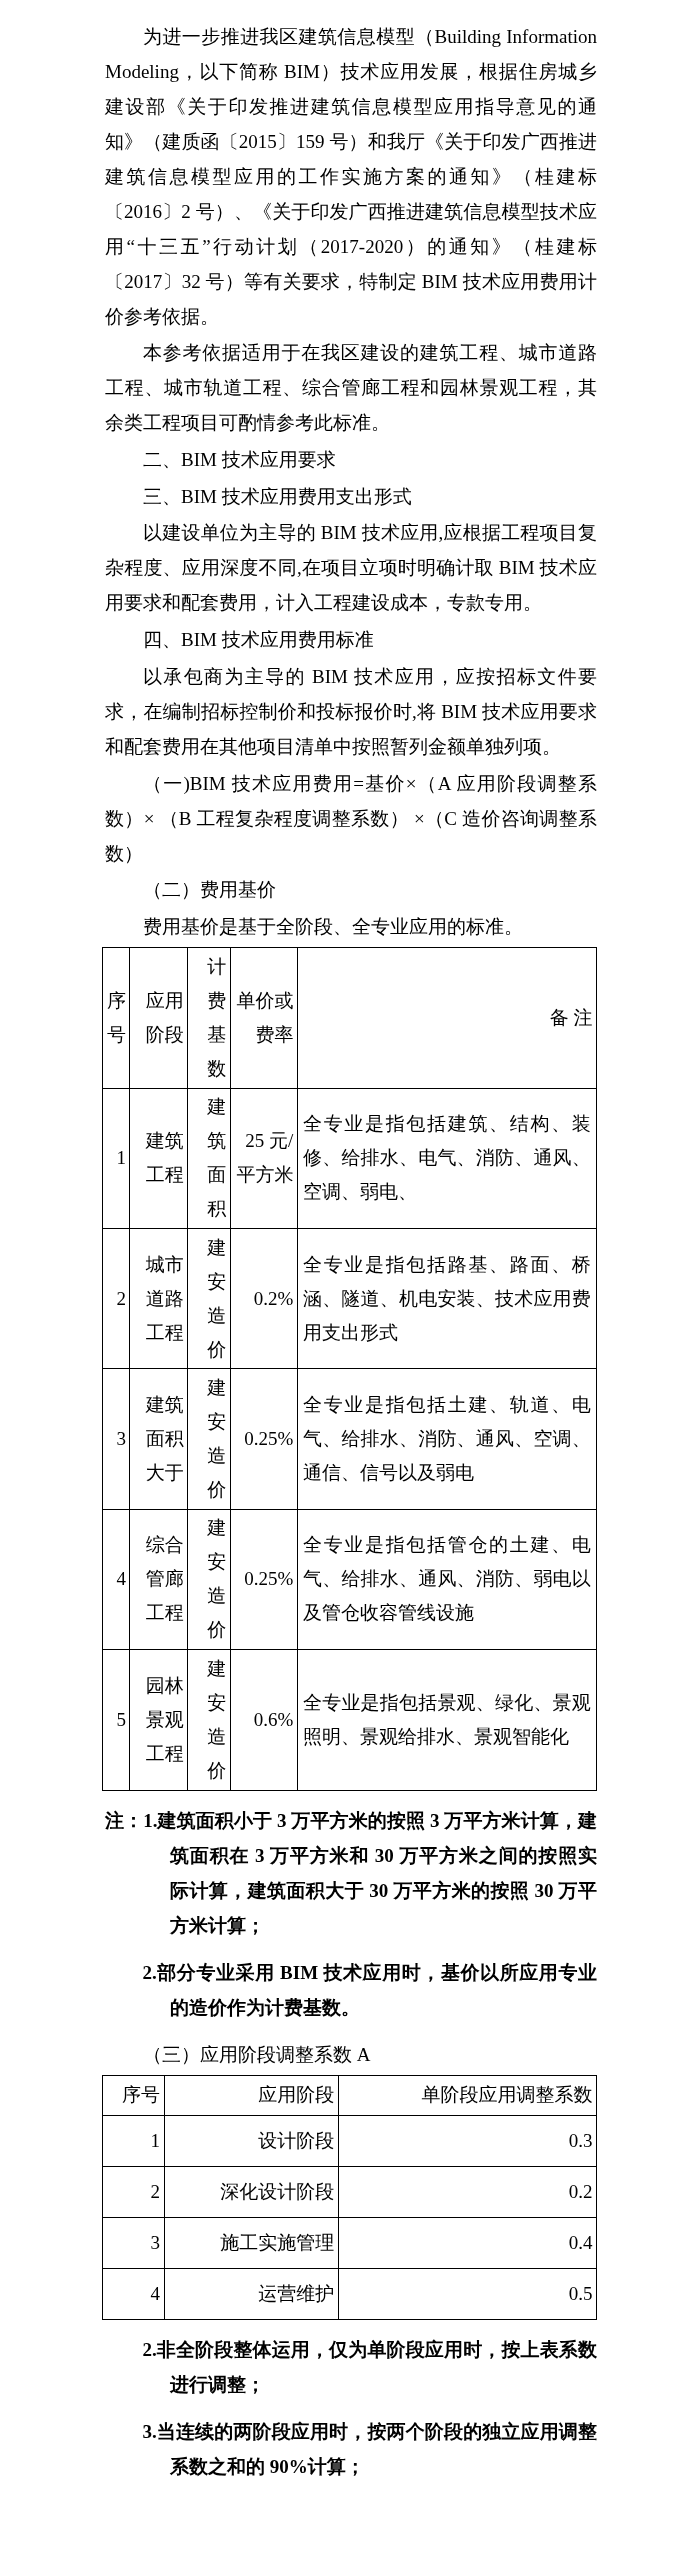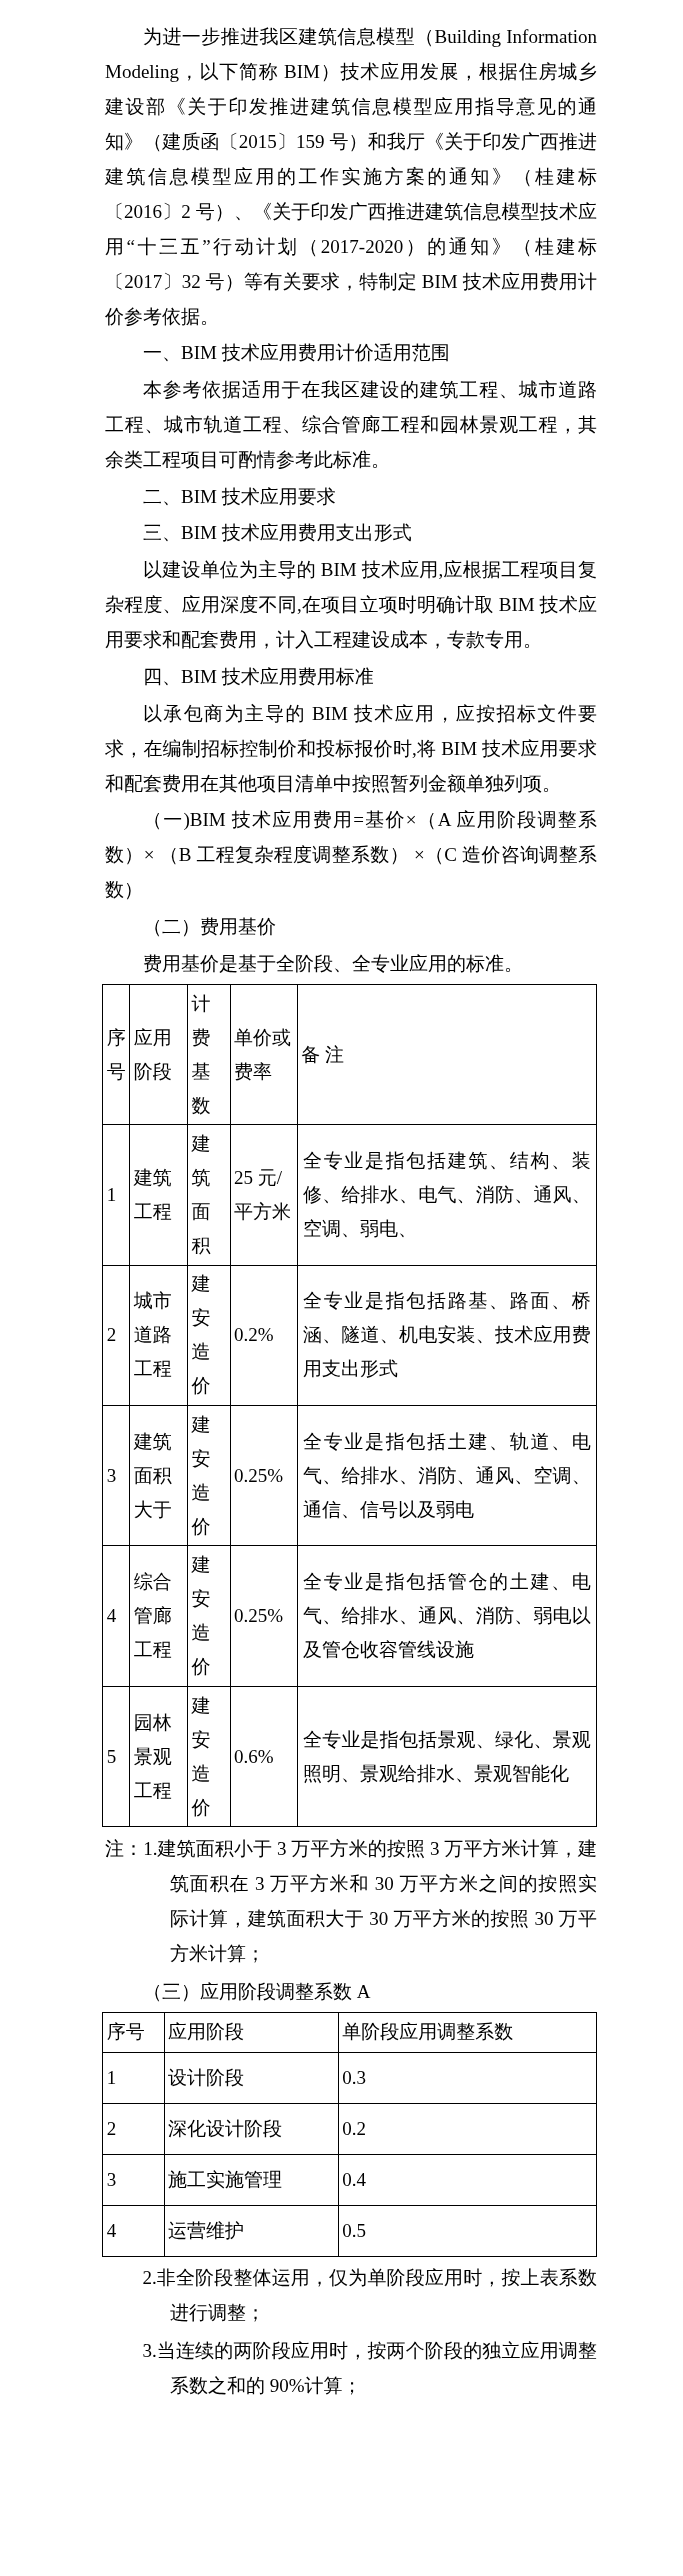--- a/index.html
+++ b/index.html
@@ -14,55 +14,55 @@
     font-family: "Liberation Serif", "DejaVu Serif", serif;
     font-size: 19px;
     line-height: 35px;
   }
   .para {
     margin: 1.7px 0;
     text-align: justify;
     text-indent: 38px;
   }
   .note {
-    margin: 3px 0;
+    margin: 12px 0;
     text-align: justify;
     padding-left: 65px;
     text-indent: -65px;
+    font-weight: bold;
   }
   .note.follow { text-indent: -27.6px; }
   table {
     border-collapse: collapse;
     table-layout: fixed;
     margin: 3.4px 0 3.4px -2.6px;
   }
   th, td {
     border: 0.9px solid #000000;
     font-weight: normal;
-    text-align: left;
+    text-align: right;
     vertical-align: middle;
     padding: 1.7px 3.4px;
     line-height: 34px;
     box-sizing: border-box;
     overflow: hidden;
   }
   .t1 th { height: 74px; }
   .t1 td { height: 75px; }
   .t1 td.remark { text-align: justify; padding: 1.7px 5.2px; }
   .t2 th { height: 40px; }
   .t2 td { height: 51px; }
 </style>
 </head>
 <body>
 
 <div class="page">
 
   <p class="para">为进一步推进我区建筑信息模型（Building Information Modeling，以下简称 BIM）技术应用发展，根据住房城乡建设部《关于印发推进建筑信息模型应用指导意见的通知》（建质函〔2015〕159 号）和我厅《关于印发广西推进建筑信息模型应用的工作实施方案的通知》（桂建标〔2016〕2 号）、《关于印发广西推进建筑信息模型技术应用“十三五”行动计划（2017-2020）的通知》（桂建标〔2017〕32 号）等有关要求，特制定 BIM 技术应用费用计价参考依据。</p>
 
-  <p class="para">一、BIM 技术应用费用计价适用范围</p>
   <p class="para">本参考依据适用于在我区建设的建筑工程、城市道路工程、城市轨道工程、综合管廊工程和园林景观工程，其余类工程项目可酌情参考此标准。</p>
 
   <p class="para">二、BIM 技术应用要求</p>
 
   <p class="para">三、BIM 技术应用费用支出形式</p>
   <p class="para">以建设单位为主导的 BIM 技术应用,应根据工程项目复杂程度、应用深度不同,在项目立项时明确计取 BIM 技术应用要求和配套费用，计入工程建设成本，专款专用。</p>
   <p class="para">四、BIM 技术应用费用标准</p>
 
   <p class="para">以承包商为主导的 BIM 技术应用，应按招标文件要求，在编制招标控制价和投标报价时,将 BIM 技术应用要求和配套费用在其他项目清单中按照暂列金额单独列项。</p>
   <p class="para">（一)BIM 技术应用费用=基价×（A 应用阶段调整系数）× （B 工程复杂程度调整系数） ×（C 造价咨询调整系数）</p>
@@ -120,20 +120,21 @@
           <td>园林景观工程</td>
           <td>建安造价</td>
           <td>0.6%</td>
           <td class="remark">全专业是指包括景观、绿化、景观照明、景观给排水、景观智能化</td>
         </tr>
       </tbody>
   </table>
 
   <div>
       <p class="note">注：1.建筑面积小于 3 万平方米的按照 3 万平方米计算，建筑面积在 3 万平方米和 30 万平方米之间的按照实际计算，建筑面积大于 30 万平方米的按照 30 万平方米计算；</p>
+      <p class="note follow">2.部分专业采用 BIM 技术应用时，基价以所应用专业的造价作为计费基数。</p>
     </div>
 
   <p class="para">（三）应用阶段调整系数 A</p>
 
   <table class="t2">
     <colgroup>
       <col style="width:65px">
       <col style="width:191px">
       <col style="width:284px">
     </colgroup>

